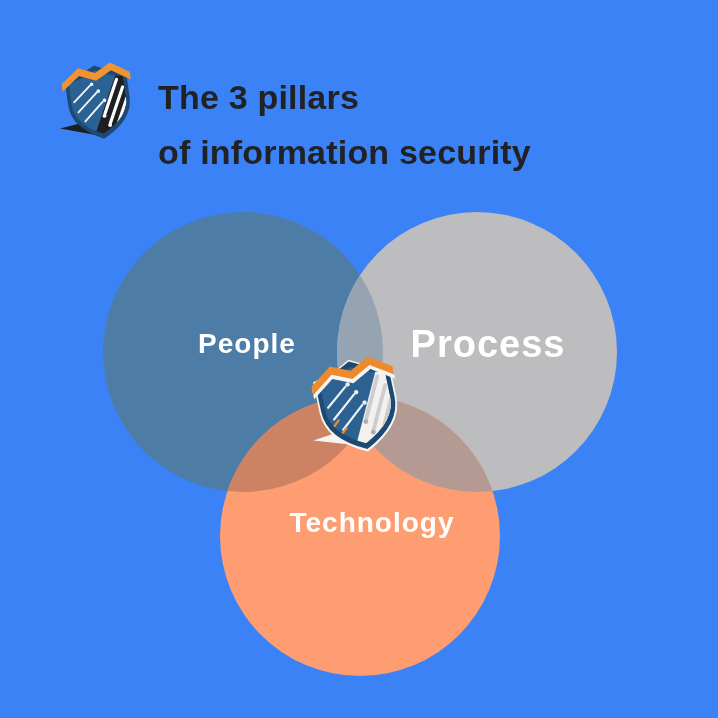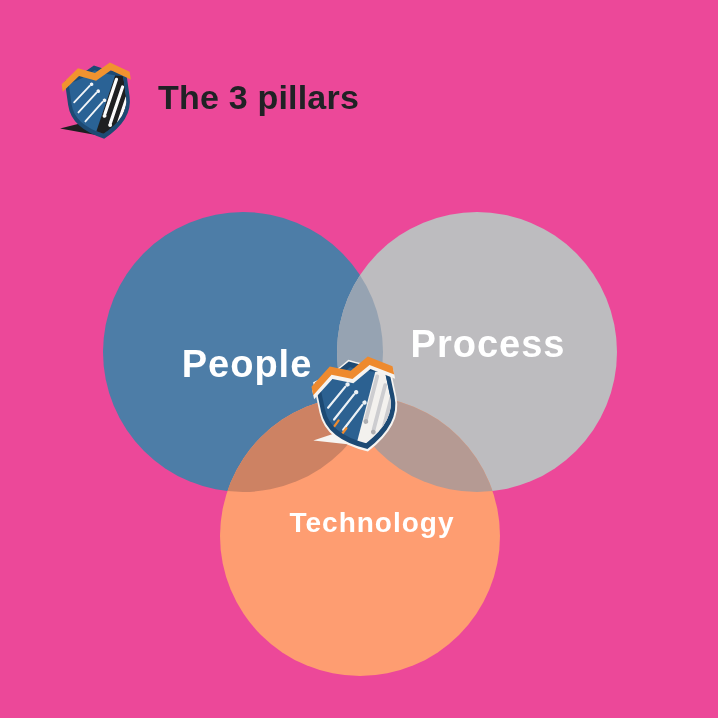--- a/index.html
+++ b/index.html
@@ -1,36 +1,36 @@
 <!DOCTYPE html>
 <html><head>
 <meta charset="utf-8">
 <style>
   * { margin:0; padding:0; box-sizing:border-box; }
   html,body { background:#ffffff; }
   .stage {
-    position:relative; width:718px; height:718px; background:#ec4899;
+    position:relative; width:718px; height:718px; background:#3b82f6;
     overflow:hidden; font-family:"Liberation Sans", sans-serif;
   }
   
   .brand-logo { position:absolute; left:60px; top:58px; width:78px; height:86px; }
   .brand-logo svg, .center-logo svg { width:100%; height:100%; overflow:visible; }
   .title {
     position:absolute; left:158px; top:70px;
     font-size:34px; font-weight:700; color:#202225; line-height:55px;
     letter-spacing:0.2px;
   }
   .title span { display:block; white-space:nowrap; }
   
   .venn-svg { position:absolute; left:0; top:0; width:718px; height:718px; }
   .venn-label {
     position:absolute; transform:translate(-50%,-50%);
     color:#ffffff; font-weight:700; white-space:nowrap; letter-spacing:1px;
   }
-  .lbl-people     { left:247px; top:344px; font-size:38px;margin-top:20px; }
+  .lbl-people     { left:247px; top:344px; font-size:28px; }
   .lbl-process    { left:488px; top:344px; font-size:38px; }
   .lbl-technology { left:372px; top:523px; font-size:28px; }
   .center-logo { position:absolute; left:310px; top:352px; width:96px; height:104px; }
 </style>
 </head>
 <body>
 
 <div class="stage">
 
   <div class="brand-logo">
@@ -64,20 +64,21 @@
             <circle cx="58" cy="61" r="2.6"></circle>
           </g>
         </g>
         <path d="M1 30 L27 11 L50 21 L73 9 L99 26 L99 37 L73 20 L50 32 L27 22 L1 41 Z" fill="#f1932f"></path>
       </g>
     </svg>
   </div>
 
   <h1 class="title">
     <span>The 3 pillars</span>
+    <span>of information security</span>
   </h1>
 
   <div>
     <svg class="venn-svg" viewBox="0 0 718 718">
       <clipPath id="clipPeople">
           <circle cx="243" cy="352" r="140"></circle>
         </clipPath>
       <clipPath id="clipProcess">
           <circle cx="477" cy="352" r="140"></circle>
         </clipPath>

